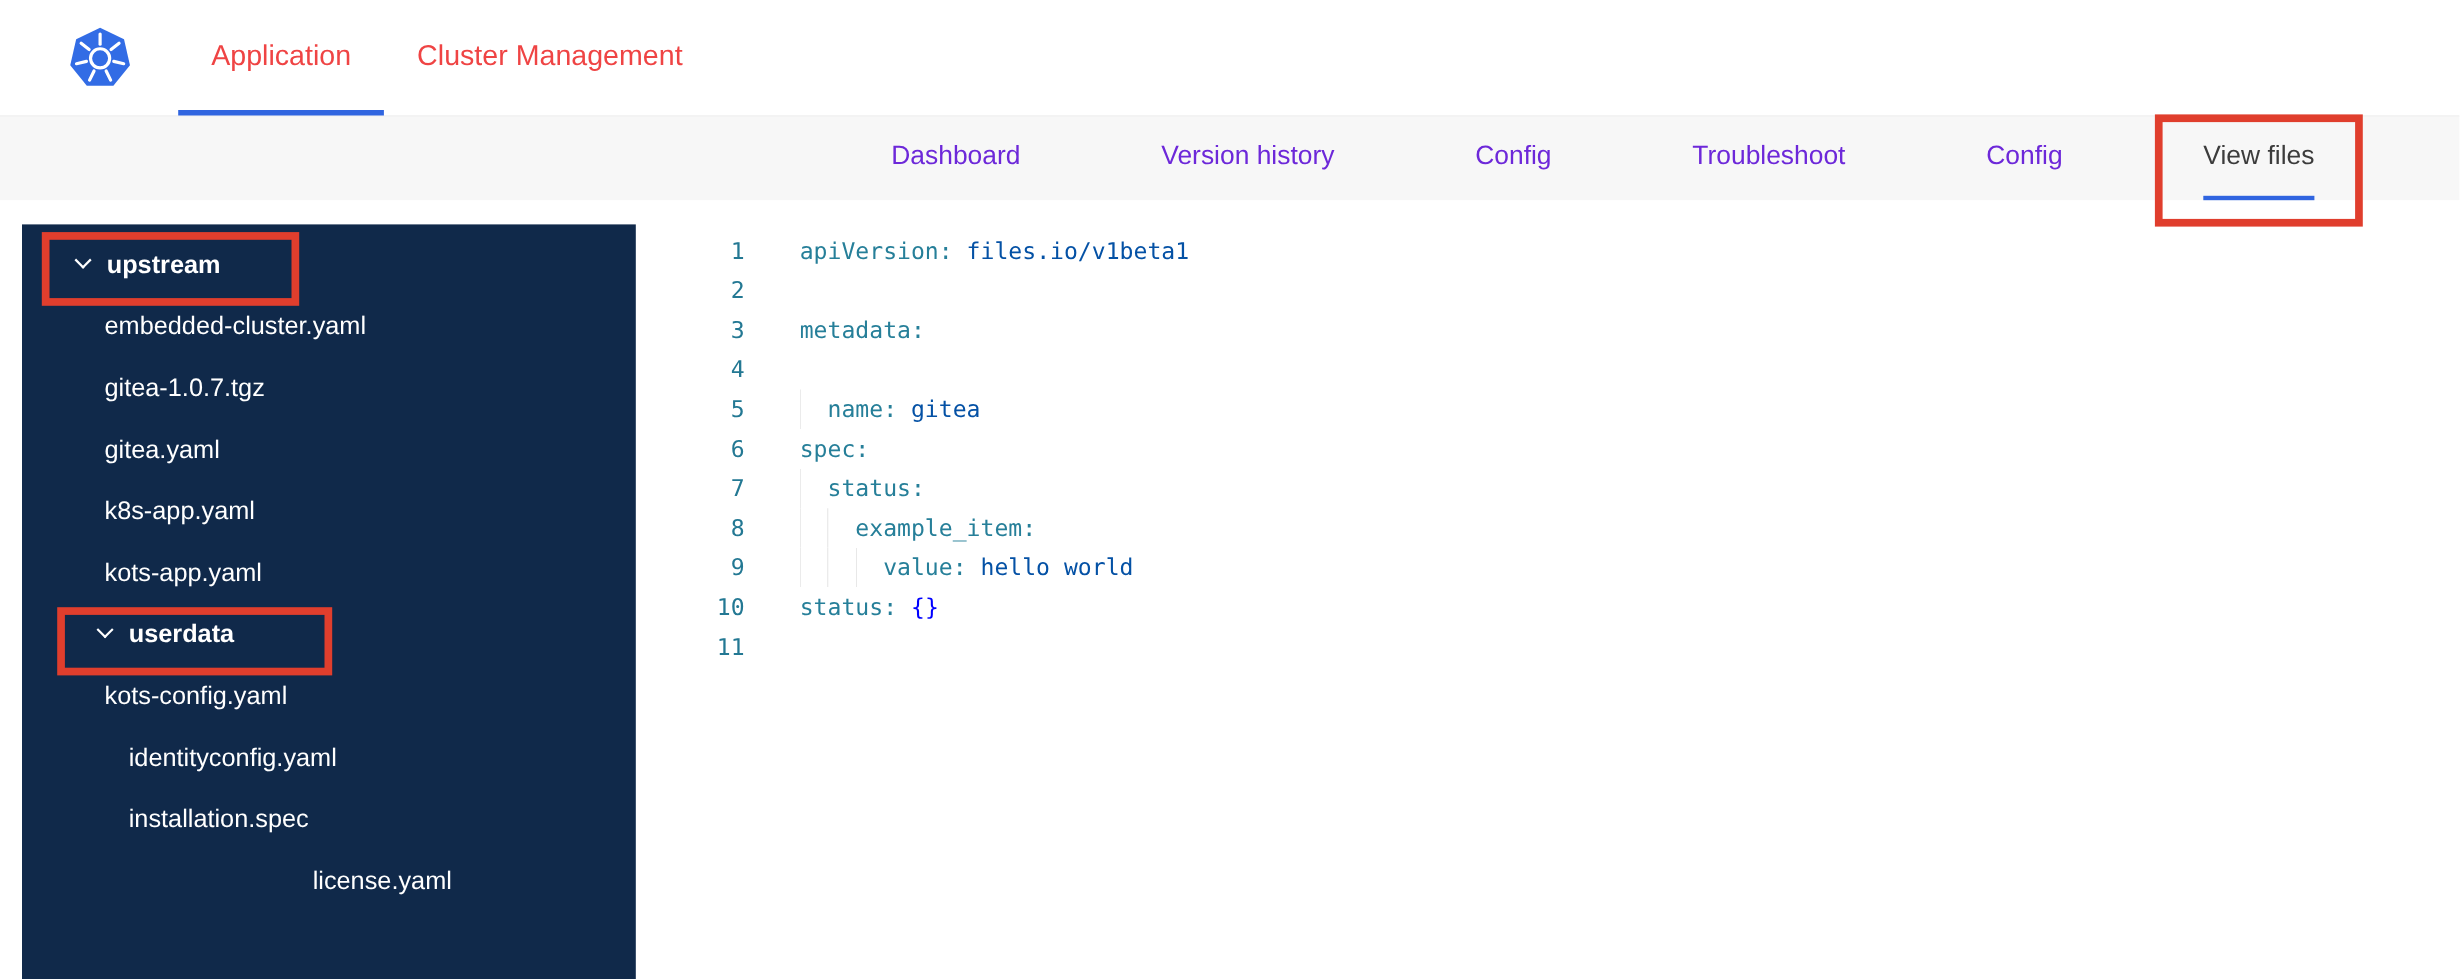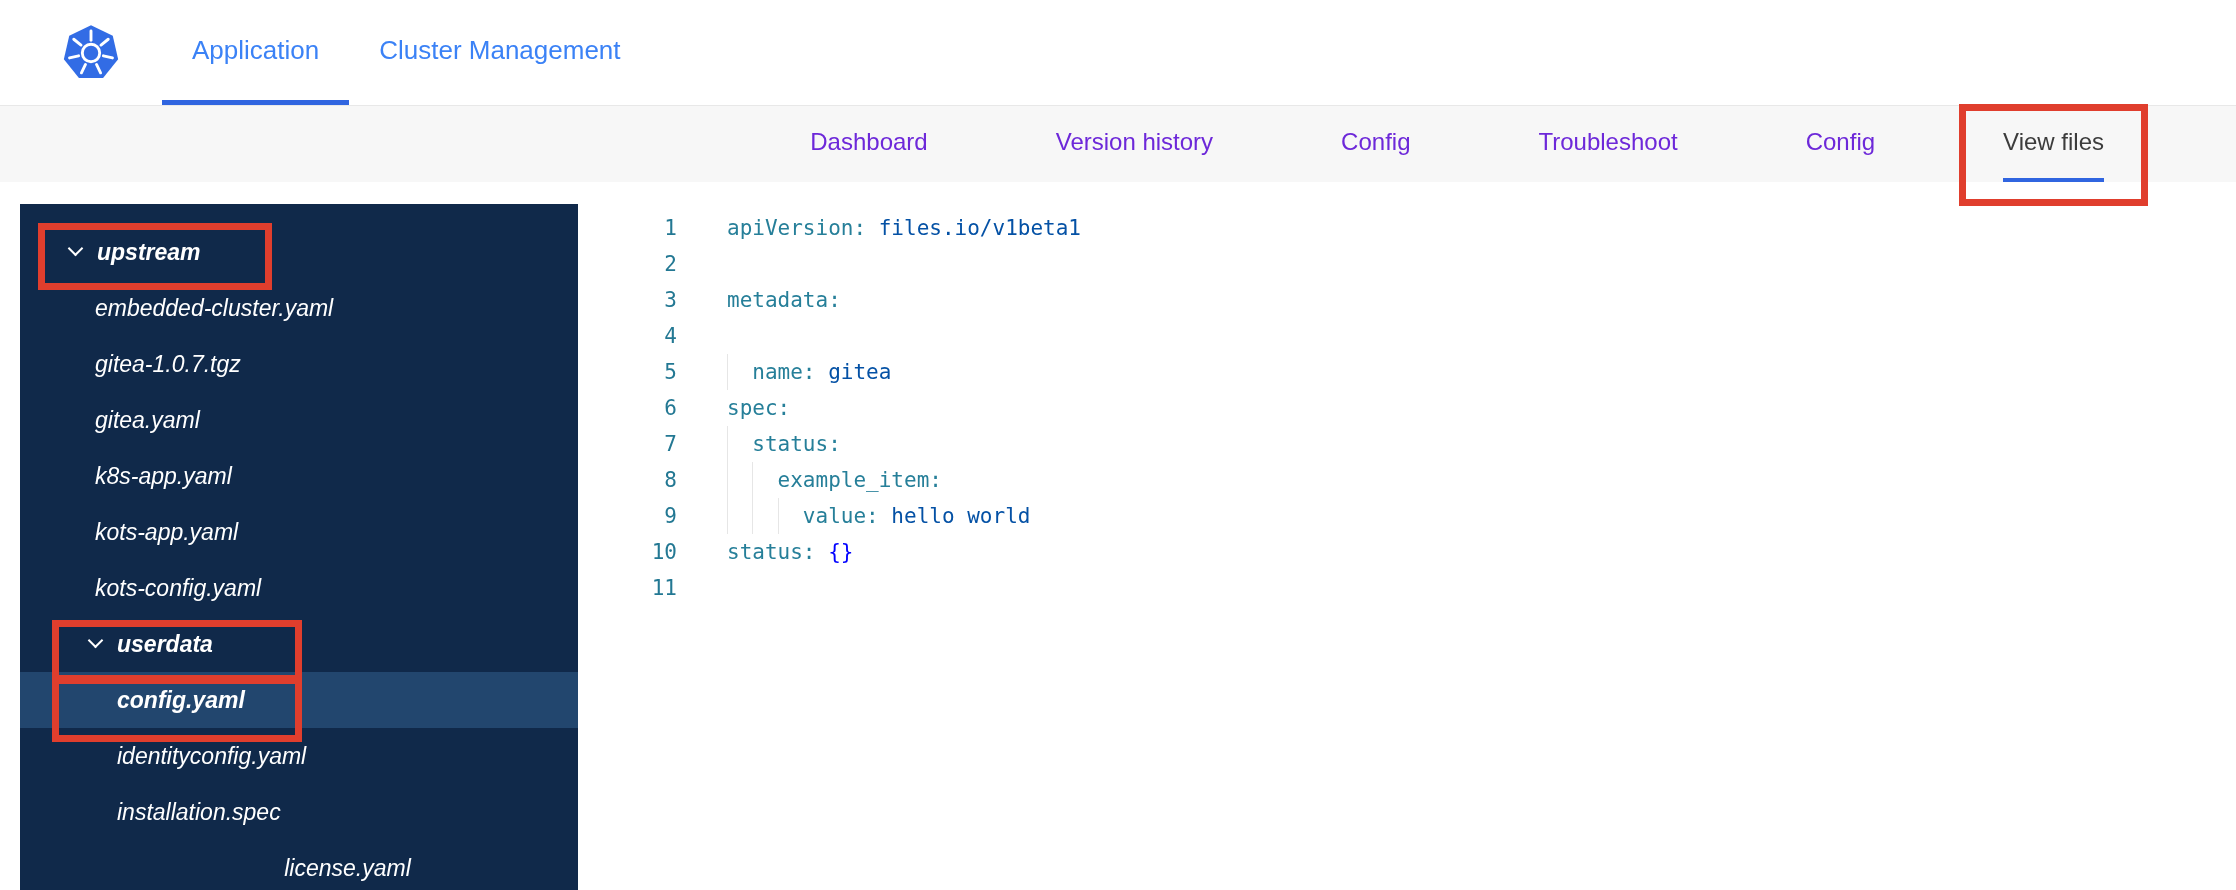--- a/index.html
+++ b/index.html
@@ -7,35 +7,35 @@
                font-family:"Liberation Sans", sans-serif; }
   .app { position:relative; width:2236px; height:890px; }
 
   
   .header { height:106px; background:#fff; border-bottom:1px solid #e8e8e8;
             display:flex; align-items:stretch; }
   .logo-wrap { display:flex; align-items:center; margin-left:62px; margin-right:42px; }
   .logo-wrap svg { width:58px; height:58px; display:block; }
   .header-tabs { display:flex; align-items:stretch; }
   .tab { display:flex; align-items:center; padding:16px 30px; font-size:26px;
-         color:#3b82f6; font-weight:500; border-bottom:5px solid transparent; cursor:pointer;text-align:right; }
+         color:#ef4444; font-weight:500; border-bottom:5px solid transparent; cursor:pointer;text-align:right; }
   .tab.active { border-bottom-color:#3065e0; }
 
   
   .subnav { height:76px; background:#f7f7f7; display:flex; justify-content:flex-end;
             align-items:stretch; gap:128px; padding-right:132px; }
   .subnav-item { position:relative; display:flex; align-items:center; font-size:24px;
                  color:#6d28d9; border-bottom:4px solid transparent; cursor:pointer; }
   .subnav-item.active { color:#3c3c3c; border-bottom-color:#3065e0; }
 
   
   .content { display:flex; padding:22px 0 0 20px; height:708px; }
 
   
-  .sidebar { width:558px; flex:none; background:#10294a; padding-top:20px; overflow:hidden;font-style:italic; }
+  .sidebar { width:558px; flex:none; background:#10294a; padding-top:8px; overflow:hidden; }
   .tree-row { height:56px; display:flex; align-items:center; color:#ffffff;
               font-size:23px; cursor:pointer; position:relative; }
   .tree-row.folder { font-weight:700; }
   .tree-row.selected { background:#22466e; font-weight:700; }
   .chev { width:11px; height:11px; border-right:2.5px solid #fff; border-bottom:2.5px solid #fff;
           transform:rotate(45deg); margin-right:16px; margin-top:-7px; flex:none; }
 
   
   .editor { flex:1; margin-left:35px; padding-top:6px;
             font-family:"DejaVu Sans Mono","Liberation Mono",monospace; font-size:21px; }
@@ -120,31 +120,27 @@
         </div>
         <div class="tree-row file" style="padding-left: 75px;">
           <span>gitea.yaml</span>
         </div>
         <div class="tree-row file" style="padding-left: 75px;">
           <span>k8s-app.yaml</span>
         </div>
         <div class="tree-row file" style="padding-left: 75px;">
           <span>kots-app.yaml</span>
         </div>
-        <div class="tree-row file" style="padding-left: 75px;">
-          <span>kots-config.yaml</span>
-        </div>
         <div class="tree-row folder" style="padding-left: 70px;">
           <span class="chev"></span>
           <span>userdata</span>
           <div class="anno anno-userdata"></div>
         </div>
-        <div class="tree-row file selected" style="padding-left: 97px;">
-          <span>config.yaml</span>
-          <div class="anno anno-config-yaml"></div>
+        <div class="tree-row file" style="padding-left: 75px;">
+          <span>kots-config.yaml</span>
         </div>
         <div class="tree-row file" style="padding-left: 97px;">
           <span>identityconfig.yaml</span>
         </div>
         <div class="tree-row file" style="padding-left: 97px;">
           <span>installation.spec</span>
         </div>
         <div class="tree-row file" style="padding-left: 97px; justify-content: center;">
           <span>license.yaml</span>
         </div>

